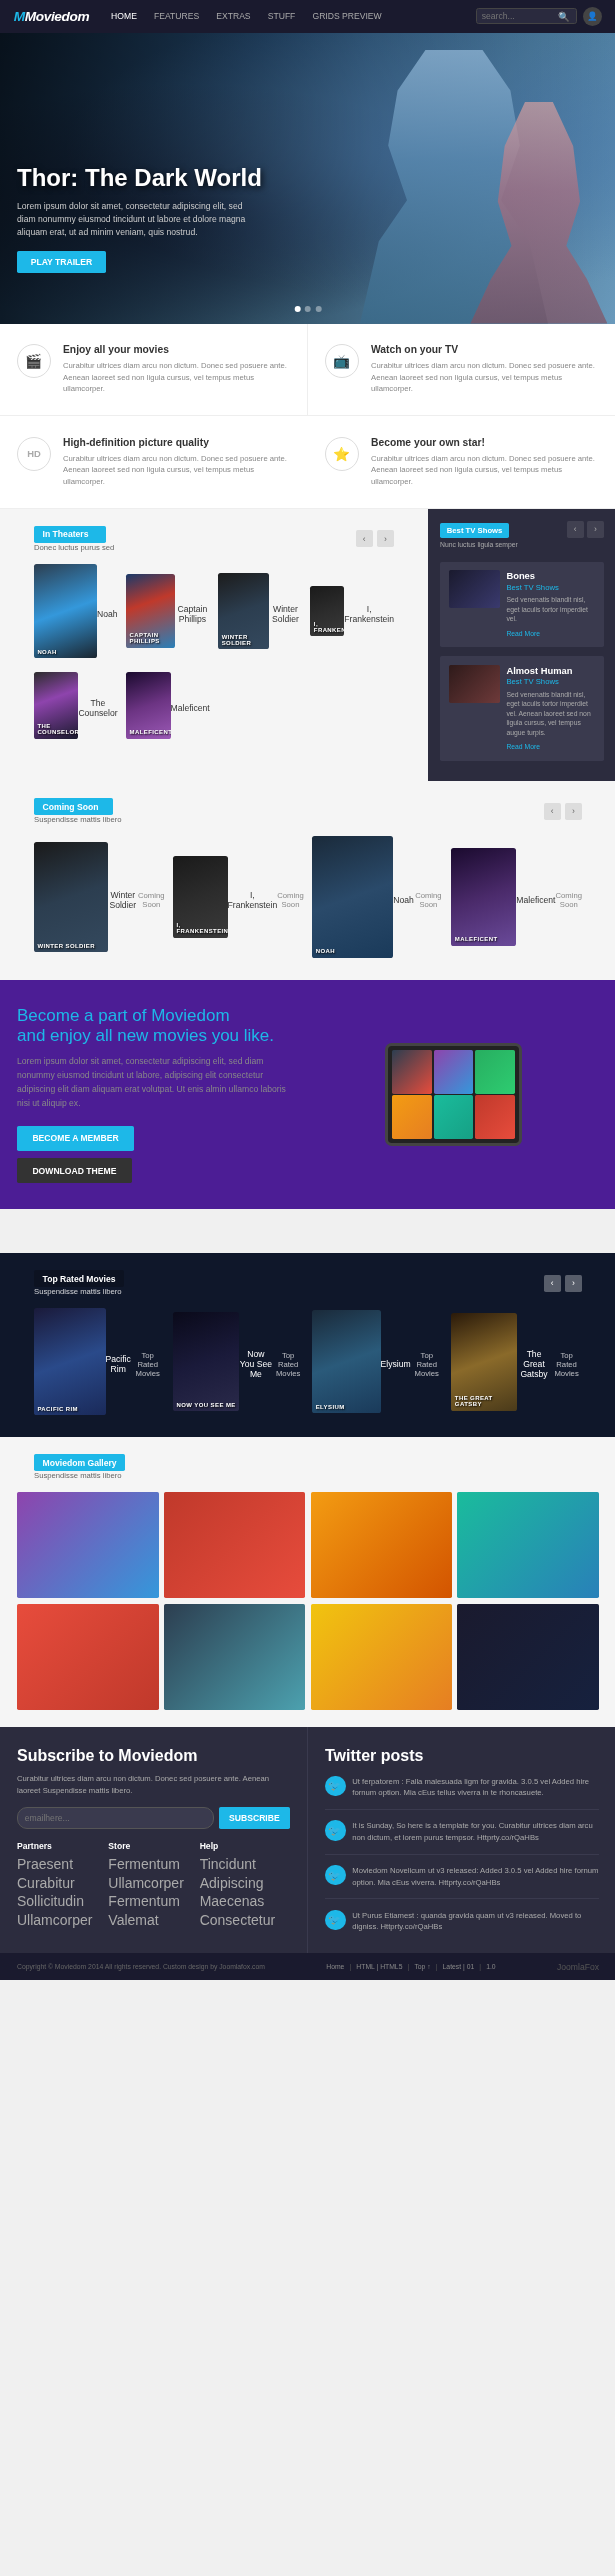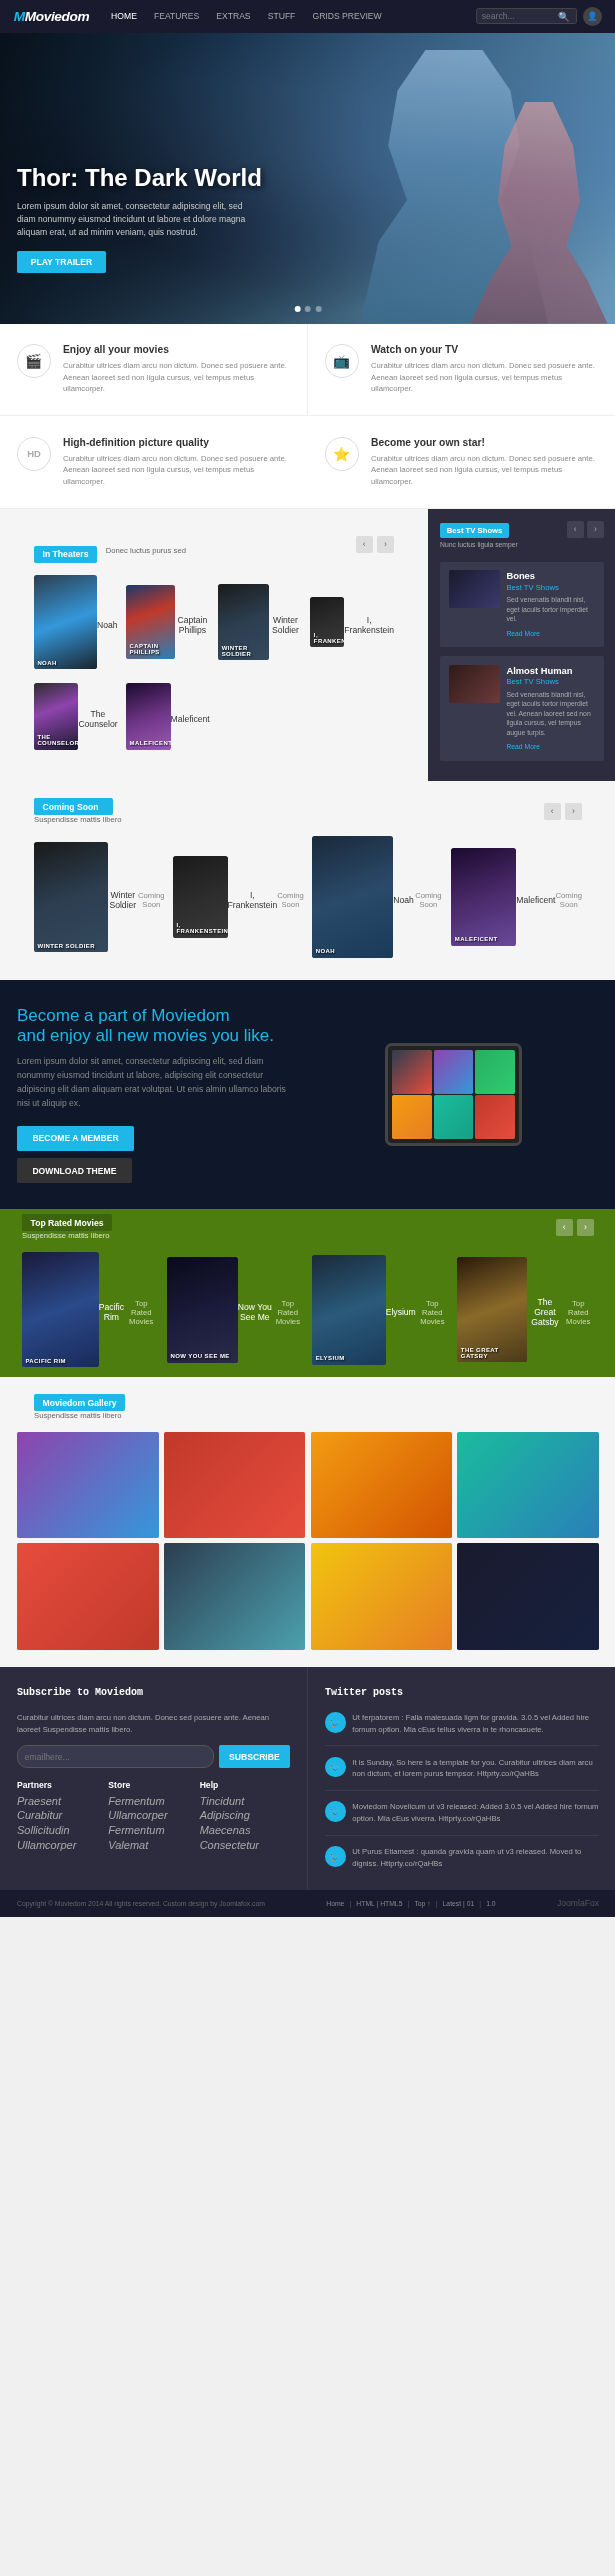--- a/index.html
+++ b/index.html
@@ -316,21 +316,21 @@
     .read-more { font-size: 6.8px; color: #1db8e8; cursor: pointer; margin-top: 2.6px; display: inline-block; }
 
     
     .coming-soon-section {
       background: #f5f5f5;
       padding: 17px;
     }
 
     
     .member-section {
-      background: #0f172a;
+      background: #4c1d95;
       display: grid;
       grid-template-columns: 1fr 1fr;
       gap: 0;
       padding: 26px 17px;
       align-items: center;
     }
     .member-left { padding-right: 17px; }
     .member-title { font-size: 17px; color: #333; margin-bottom: 8.6px; line-height: 1.2; }
     .member-title span { color: #1db8e8; }
     .member-desc { font-size: 8.6px; color: #888; line-height: 1.6; margin-bottom: 15.4px; }
@@ -382,22 +382,23 @@
     }
     .tp1 { background: linear-gradient(135deg, #2c3e50, #e74c3c); }
     .tp2 { background: linear-gradient(135deg, #8e44ad, #3498db); }
     .tp3 { background: linear-gradient(135deg, #27ae60, #2ecc71); }
     .tp4 { background: linear-gradient(135deg, #f39c12, #e67e22); }
     .tp5 { background: linear-gradient(135deg, #1abc9c, #16a085); }
     .tp6 { background: linear-gradient(135deg, #c0392b, #e74c3c); }
 
     
     .top-rated-section {
-      background: #4d7c0f;
-      padding: 5px;
+      background: #0f172a;
+      padding: 17px;
+      margin-top: 44px;
     }
     .top-rated-section .section-tag {
       background: rgba(0,0,0,0.2);
     }
     .top-rated-section .section-sub { color: rgba(255,255,255,0.8); }
     .top-rated-section .arrow-btn { background: rgba(255,255,255,0.3); color: #fff; }
     .top-rated-section .movie-title { color: #fff; }
     .top-rated-section .movie-sub { color: rgba(255,255,255,0.7); }
     .poster-pacific { background: linear-gradient(160deg, #1a1a3a 0%, #2a4a8a 50%, #1a2a5a 100%); }
     .poster-nowyousee { background: linear-gradient(160deg, #0a0a1a 0%, #1a1a3a 50%, #2a2a4a 100%); }
@@ -432,21 +433,21 @@
     .footer-top {
       background: #2c2c3e;
       display: grid;
       grid-template-columns: 1fr 1fr;
       gap: 0;
     }
     .footer-subscribe {
       padding: 20.5px 17px;
       border-right: 0.9px solid #3a3a4e;
     }
-    .footer-title { font-size: 10px; font-weight: bold; color: #fff; margin-bottom: 14px; font-family: Liberation Mono, monospace; }
+    .footer-title { font-size: 16px; font-weight: bold; color: #fff; margin-bottom: 8px; }
     .footer-desc { font-size: 7.7px; color: #aaa; line-height: 1.5; margin-bottom: 10.3px; }
     .subscribe-form { display: flex; gap: 5.1px; margin-bottom: 12px; }
     .subscribe-input {
       flex: 1;
       background: #3a3a4e;
       border: 0.9px solid #555;
       color: #fff;
       padding: 5.1px 6.8px;
       font-size: 8.6px;
       border-radius: 10px;
@@ -462,21 +463,21 @@
       cursor: pointer;
       border-radius: 1.7px;
       text-transform: uppercase;
     }
     .footer-links {
       display: grid;
       grid-template-columns: repeat(3, 1fr);
       gap: 1px;
     }
     .footer-col-title { font-size: 8.6px; font-weight: bold; color: #fff; margin-bottom: 5.1px; }
-    .footer-link { font-size: 11px; color: #aaa; display: block; margin-bottom: 2.6px; cursor: pointer; font-style: italic; }
+    .footer-link { font-size: 14px; color: #aaa; display: block; margin-bottom: 2.6px; cursor: pointer; }
     .footer-twitter { padding: 20.5px 17px; }
     .tweet-item {
       display: flex;
       gap: 6.8px;
       margin-bottom: 10.3px;
       padding-bottom: 10.3px;
       border-bottom: 0.9px solid #3a3a4e;
     }
     .tweet-icon {
       width: 20.5px;
@@ -603,21 +604,21 @@
     <div>
       <div class="feature-title">Become your own star!</div>
       <div class="feature-desc">Curabitur ultrices diam arcu non dictum. Donec sed posuere ante. Aenean laoreet sed non ligula cursus, vel tempus metus ullamcorper.</div>
     </div>
   </div>
 </div>
 
 <div class="two-col">
   <div class="main-col">
     <div class="section-header">
-      <div style="display:flex;flex-direction:row;margin-top:20px;">
+      <div style="display:flex;flex-direction:column;">
         <span class="section-tag">In Theaters</span>
         <span class="section-sub">Donec luctus purus sed</span>
       </div>
       <div class="section-arrows">
         <button class="arrow-btn">‹</button>
         <button class="arrow-btn">›</button>
       </div>
     </div>
     <div class="movies-grid">
       <div class="movie-card">

